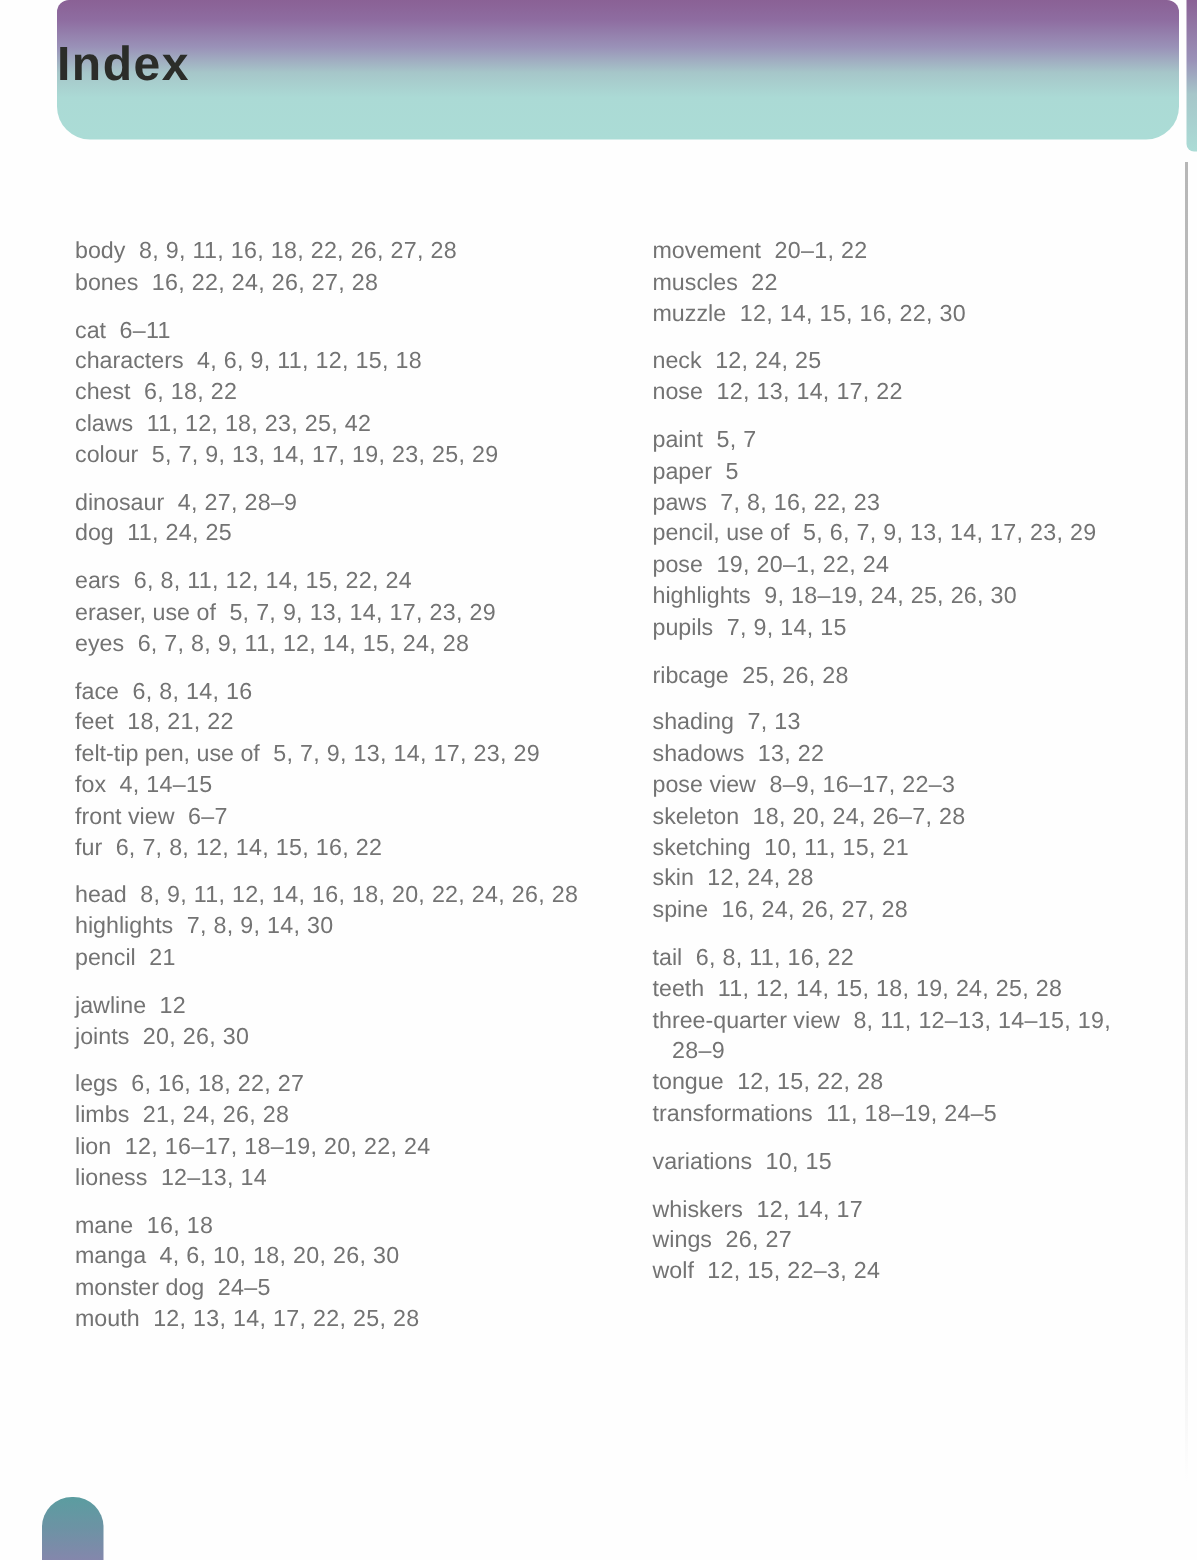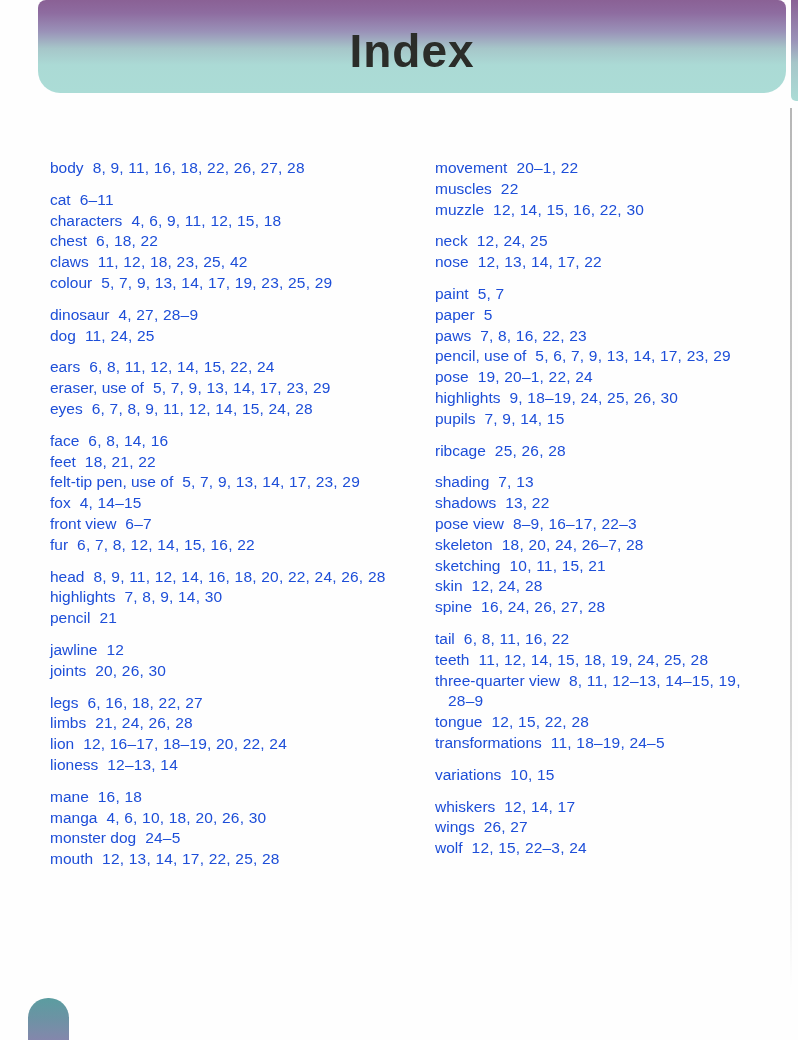--- a/index.html
+++ b/index.html
@@ -14,42 +14,41 @@
   
   .banner{
     position:absolute;left:38px;top:0;width:748px;height:93px;
     border-radius:8px 8px 22px 22px;
     background:linear-gradient(180deg,
       #8a6195 0%, #8e6ca0 14%, #9a92b8 34%,
       #a6c6c9 52%, #abdad5 70%, #abdcd6 100%);
   }
   .banner-title{
     margin:0;padding-top:24px;
-    text-align:center;
-    font-size:46px;font-weight:bold;letter-spacing:1px;
+    font-size:32px;font-weight:bold;letter-spacing:1px;
     color:#2b2d29;
   }
 
   
   .page-edge-sliver{
     position:absolute;right:0;top:0;width:7px;height:101px;
     border-radius:0 0 0 5px;
     background:linear-gradient(180deg,#8a6195 0%,#9a92b8 40%,#a6c6c9 62%,#abdcd6 100%);
   }
   
   .page-edge-line{
     position:absolute;left:790px;top:108px;width:2px;height:880px;
     background:linear-gradient(180deg,
       rgba(170,170,170,0.85) 0%,
       rgba(180,180,180,0.55) 70%,
       rgba(190,190,190,0) 100%);
   }
 
   
-  .col{position:absolute;top:158px;color:#1d4ed8;}
+  .col{position:absolute;top:158px;color:#737373;}
   .col-left{left:50px;width:388px;}
   .col-right{left:435px;width:330px;}
   .group{margin-bottom:11px;}
   .entry{
     font-size:15.5px;line-height:20.8px;
     padding-left:13px;text-indent:-13px;
   }
   .term{margin-right:9px;}
   .pages{letter-spacing:0.2px;}
 
@@ -73,20 +72,21 @@
   <div class="banner">
     <h1 class="banner-title">Index</h1>
   </div>
 
   <div class="page-edge-sliver"></div>
   <div class="page-edge-line"></div>
 
   <div class="col col-left" id="col-left">
       <div class="group">
         <div class="entry"><span class="term">body</span><span class="pages">8, 9, 11, 16, 18, 22, 26, 27, 28</span></div>
+        <div class="entry"><span class="term">bones</span><span class="pages">16, 22, 24, 26, 27, 28</span></div>
       </div>
       <div class="group">
         <div class="entry"><span class="term">cat</span><span class="pages">6–11</span></div>
         <div class="entry"><span class="term">characters</span><span class="pages">4, 6, 9, 11, 12, 15, 18</span></div>
         <div class="entry"><span class="term">chest</span><span class="pages">6, 18, 22</span></div>
         <div class="entry"><span class="term">claws</span><span class="pages">11, 12, 18, 23, 25, 42</span></div>
         <div class="entry"><span class="term">colour</span><span class="pages">5, 7, 9, 13, 14, 17, 19, 23, 25, 29</span></div>
       </div>
       <div class="group">
         <div class="entry"><span class="term">dinosaur</span><span class="pages">4, 27, 28–9</span></div>

